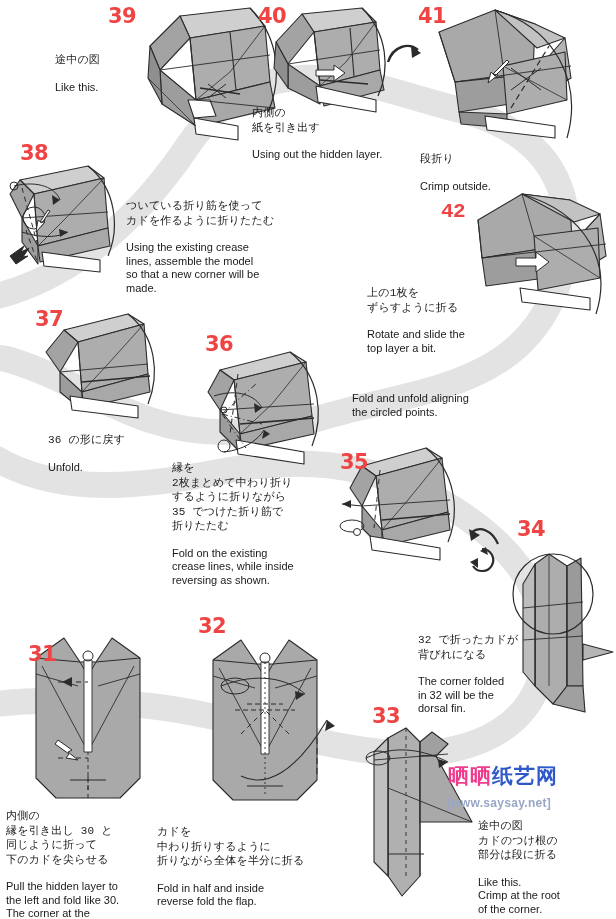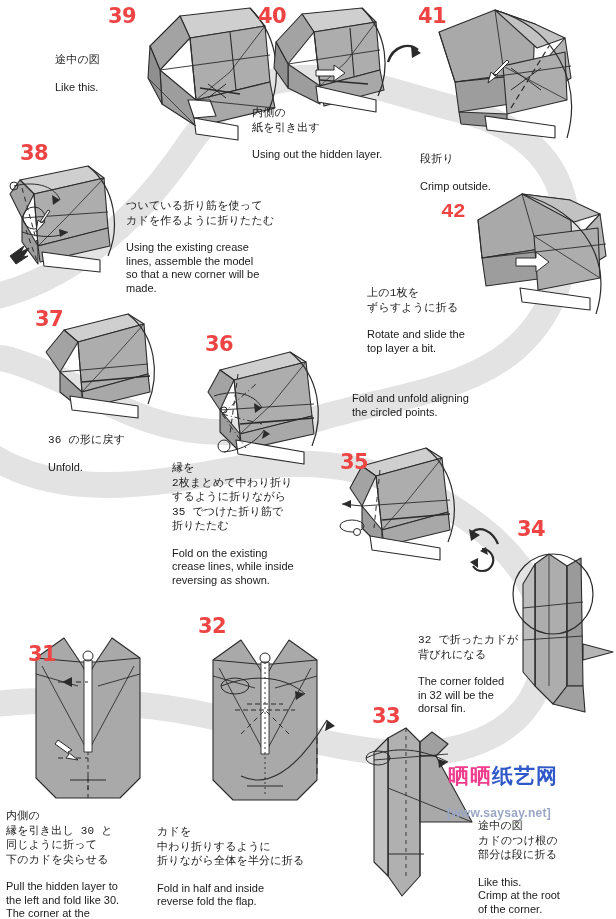--- a/index.html
+++ b/index.html
@@ -79,21 +79,21 @@
   .watermark .wm-cn span:nth-child(1),
   .watermark .wm-cn span:nth-child(2) { color: #ef3c8c; }
   .watermark .wm-cn span:nth-child(3),
   .watermark .wm-cn span:nth-child(4),
   .watermark .wm-cn span:nth-child(5) { color: #2f59c8; }
   .watermark .wm-url {
     font-family: "Liberation Sans", sans-serif;
     font-weight: bold;
     font-size: 12px;
     color: #9aa6c6;
-    margin-top: 20px;
+    margin-top: 10px;
     letter-spacing: .3px;
     white-space: nowrap;
   }
 </style>
 </head>
 <body>
 
 <div id="page">
 
   <svg class="abs" width="616" height="919" style="left:0;top:0;">

